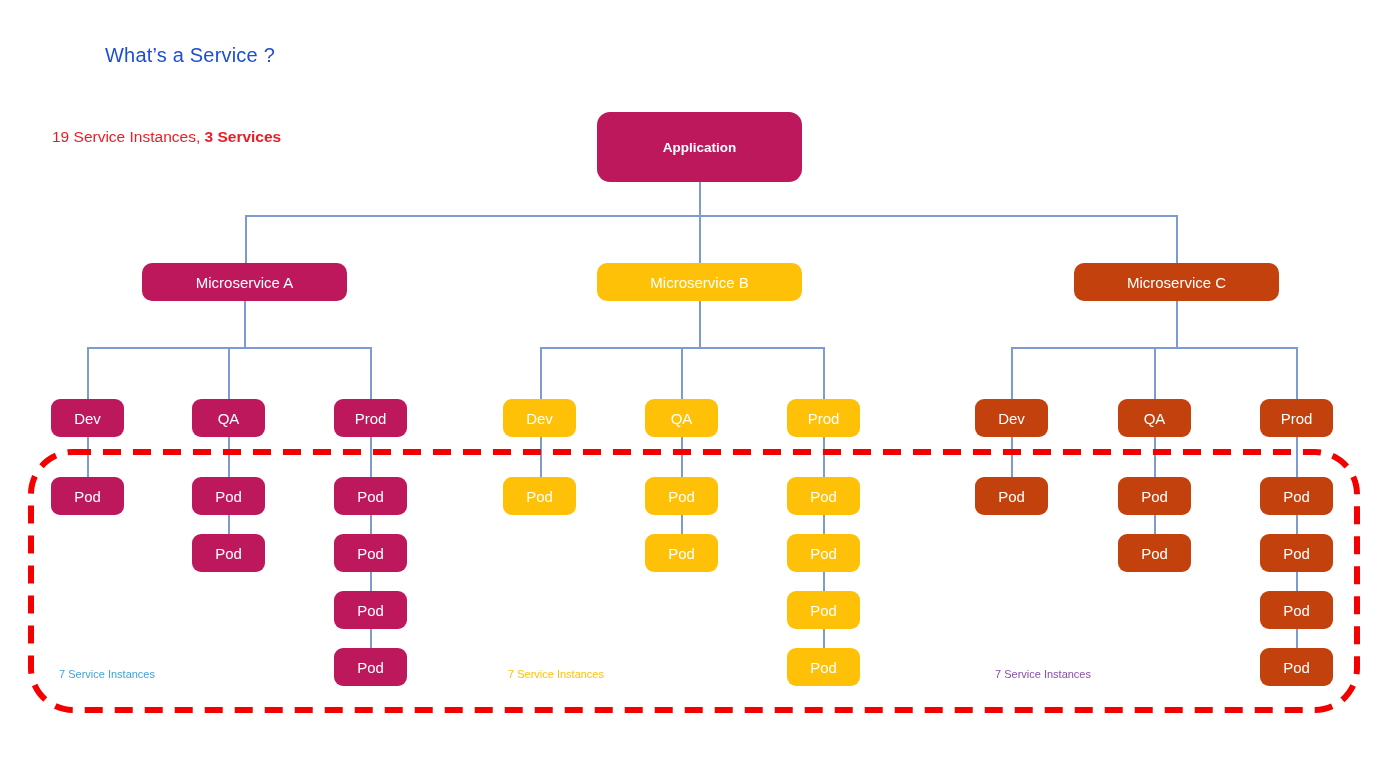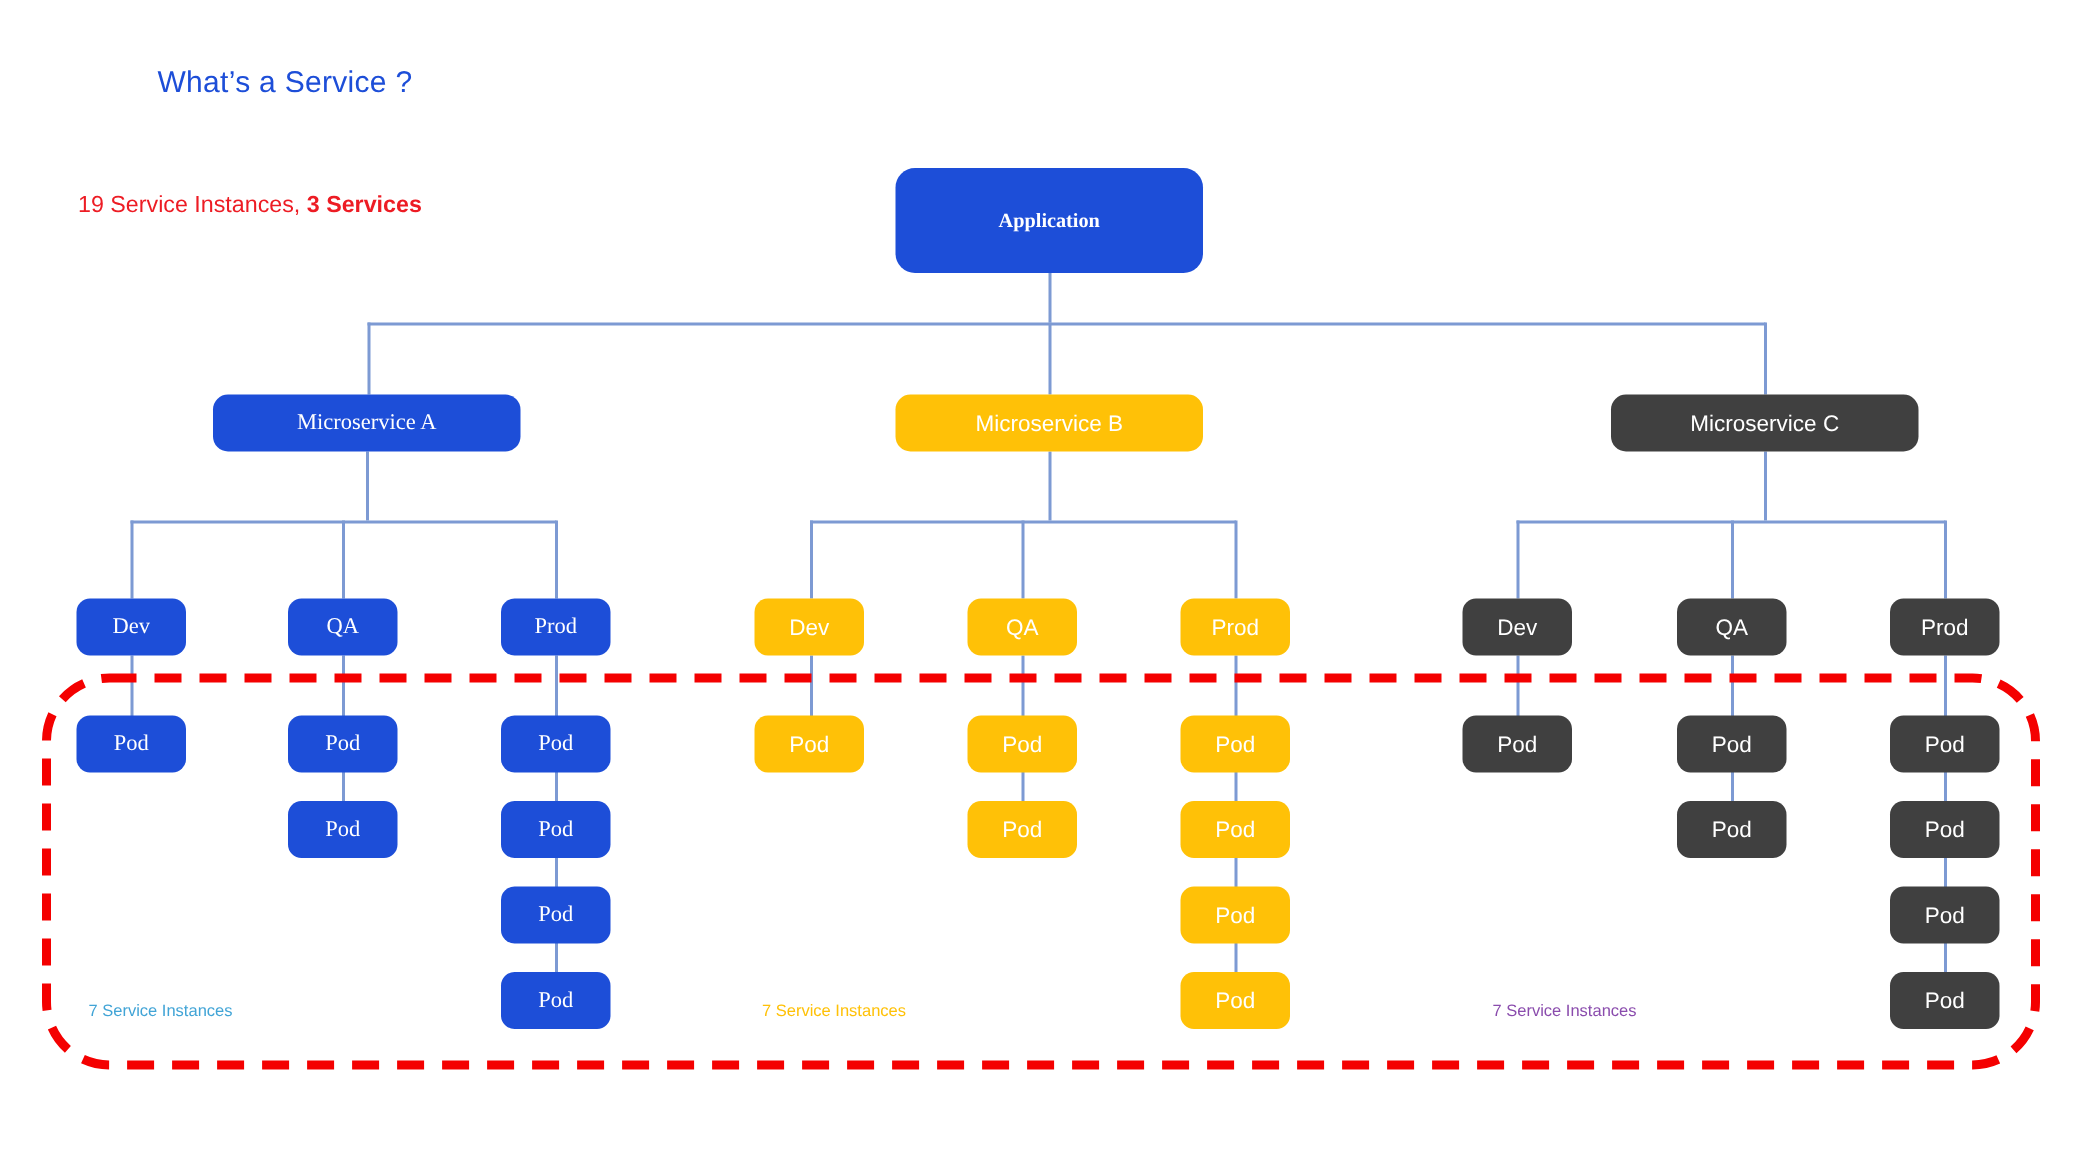--- a/index.html
+++ b/index.html
@@ -33,23 +33,23 @@
     position: absolute;
     z-index: 2;
     display: flex;
     align-items: center;
     justify-content: center;
     color: #ffffff;
     font-size: 15px;
     border-radius: 9px;
     box-sizing: border-box;
   }
-  .blue   { background: #1d4ed8; font-family: Liberation Serif, serif; }
+  .blue   { background: #be185d; }
   .gold   { background: #FFC107; }
-  .purple { background: #404040; text-align: right; }
+  .purple { background: #c2410c; text-align: right; }
   .app {
     width: 205px; height: 70px;
     border-radius: 13px;
     font-weight: bold;
     font-size: 13.5px;
   }
   .ms { width: 205px; height: 38px; border-radius: 10px; }
   .sm { width: 73px;  height: 38px; }
   .annotation {
     position: absolute;

